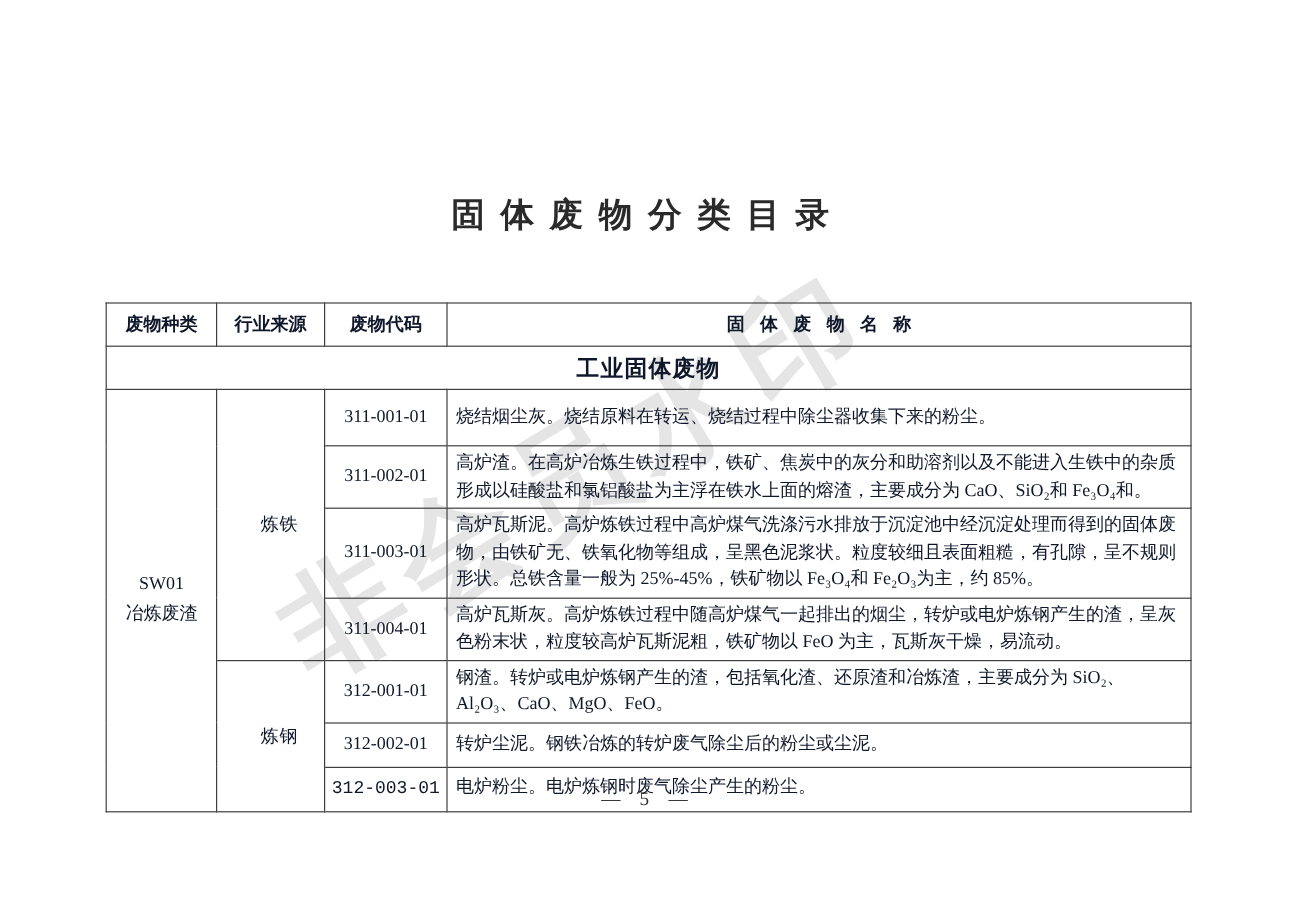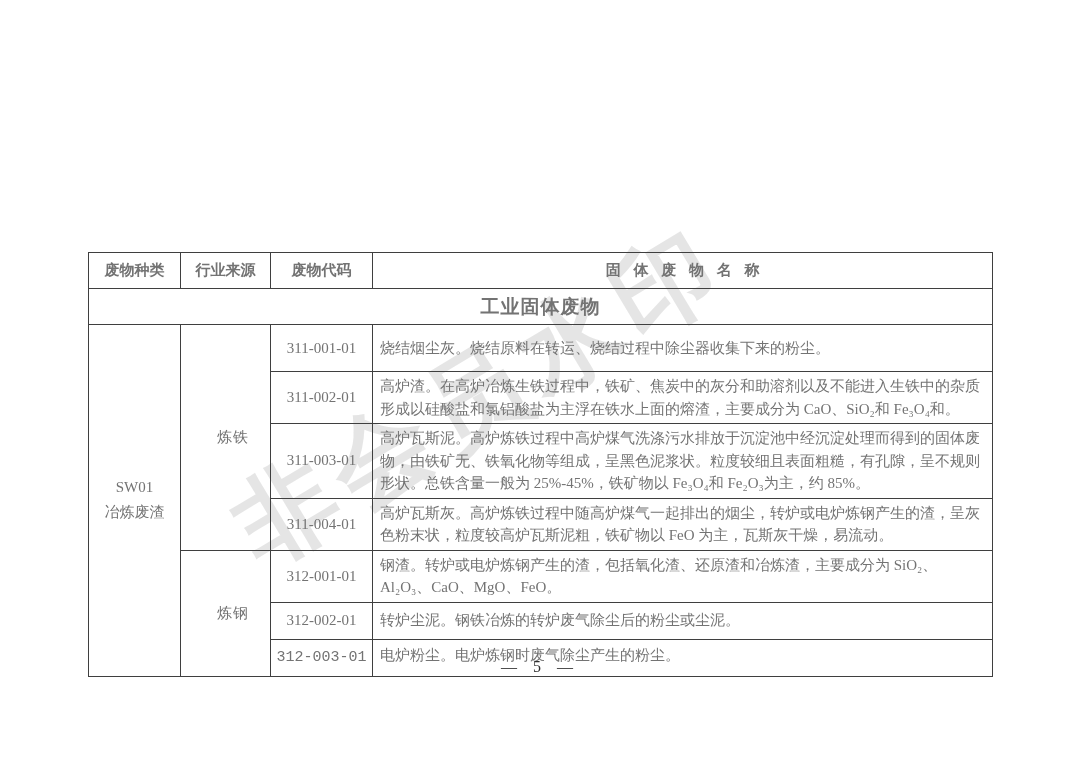--- a/index.html
+++ b/index.html
@@ -39,21 +39,21 @@
     left:88px;top:252px;
     width:904px;
     border-collapse:collapse;
     table-layout:fixed;
     background:transparent;
   }
   table.catalog td, table.catalog th{
     border:1px solid #3f3f3f;
     font-size:15px;
     font-weight:normal;
-    color:#737373;
+    color:#0f172a;
     vertical-align:middle;
     background:transparent;
   }
   .col-cat{width:92px;}
   .col-ind{width:90px;}
   .col-code{width:102px;}
   .col-name{width:620px;}
   tr.hdr th{height:33px;text-align:center;font-weight:bold;font-size:15px;}
   th.name-hdr{letter-spacing:0.85em;text-indent:0.85em;}
   tr.section td{height:33px;text-align:center;font-weight:bold;font-size:19px;letter-spacing:1px;}
@@ -83,20 +83,21 @@
     color:#2e2e2e;
   }
 </style>
 </head>
 <body>
 
 <div class="page">
 
   <div class="watermark">非会员水印</div>
 
+  <div class="doc-title">固体废物分类目录</div>
 
   <table class="catalog">
     <colgroup>
       <col class="col-cat">
         <col class="col-ind">
         <col class="col-code">
         <col class="col-name">
     </colgroup>
     <tbody>
       <tr class="hdr">

